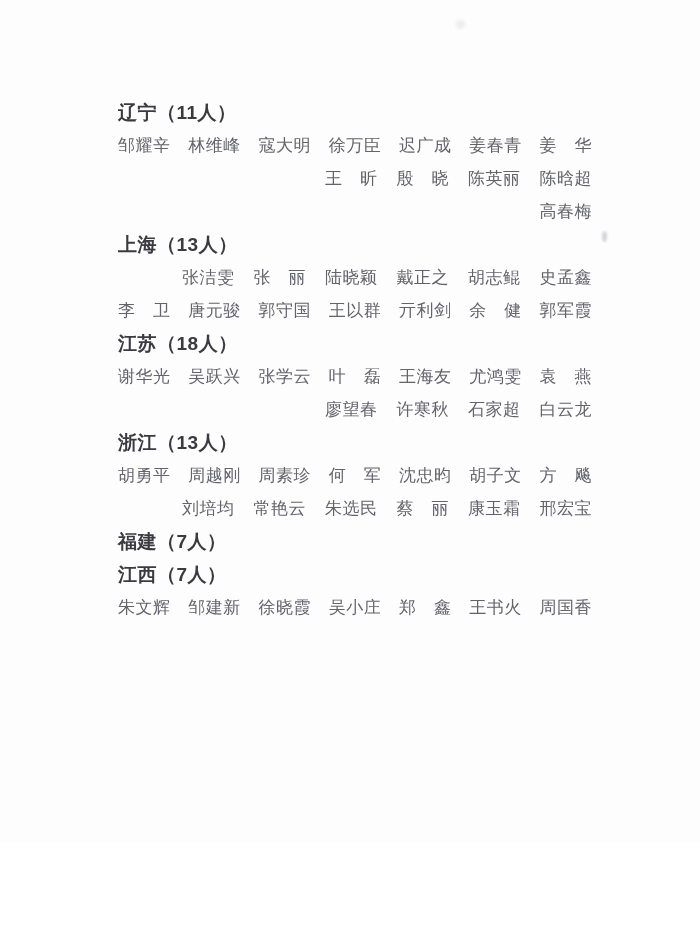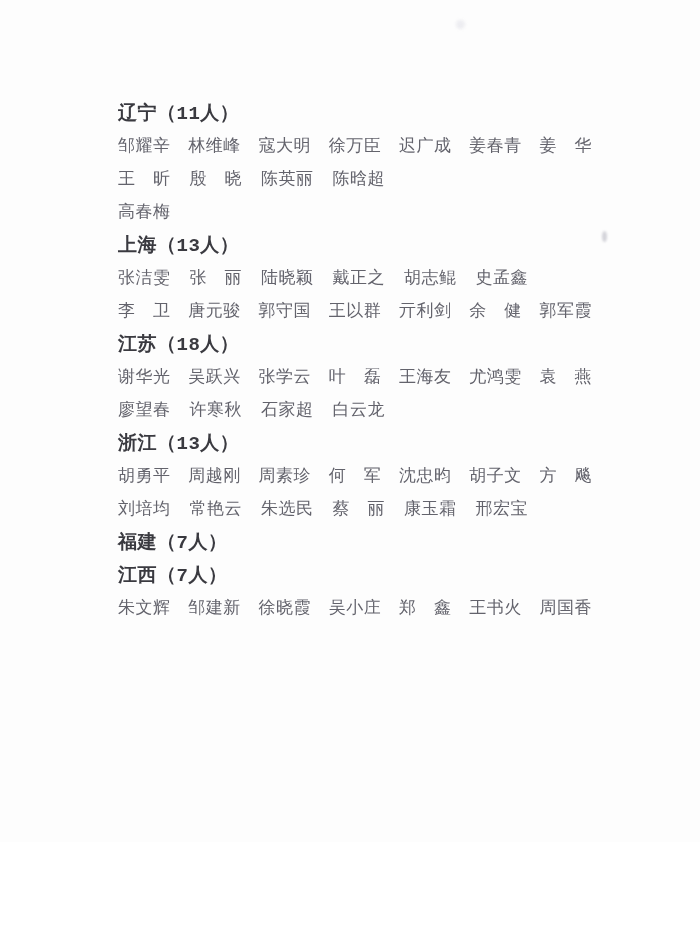--- a/index.html
+++ b/index.html
@@ -5,21 +5,21 @@
   html, body {
     margin: 0;
     padding: 0;
     background: #ffffff;
   }
   .page {
     position: relative;
     width: 700px;
     height: 842px;
     background: var(--page-bg, #fdfdfd);
-    font-family: Liberation Mono, monospace;
+    font-family: Liberation Sans, sans-serif;
     overflow: hidden;
   }
   .content {
     position: absolute;
     left: 118px;
     top: 96px;
     width: 474px;
   }
   .line {
     height: 33px;
@@ -38,21 +38,21 @@
     font-size: 17px;
     letter-spacing: 0.5px;
     color: var(--name-text, #63636c);
     width: 100%;
   }
   .row.justified {
     justify-content: space-between;
     text-align: center;
   }
   .row.left {
-    justify-content: flex-start;
+    justify-content: flex-end;
     gap: 19px;
   }
   .name {
     white-space: pre;
   }
   .page-number {
     position: absolute;
     top: 858px;
     right: 88px;
     height: 26px;

